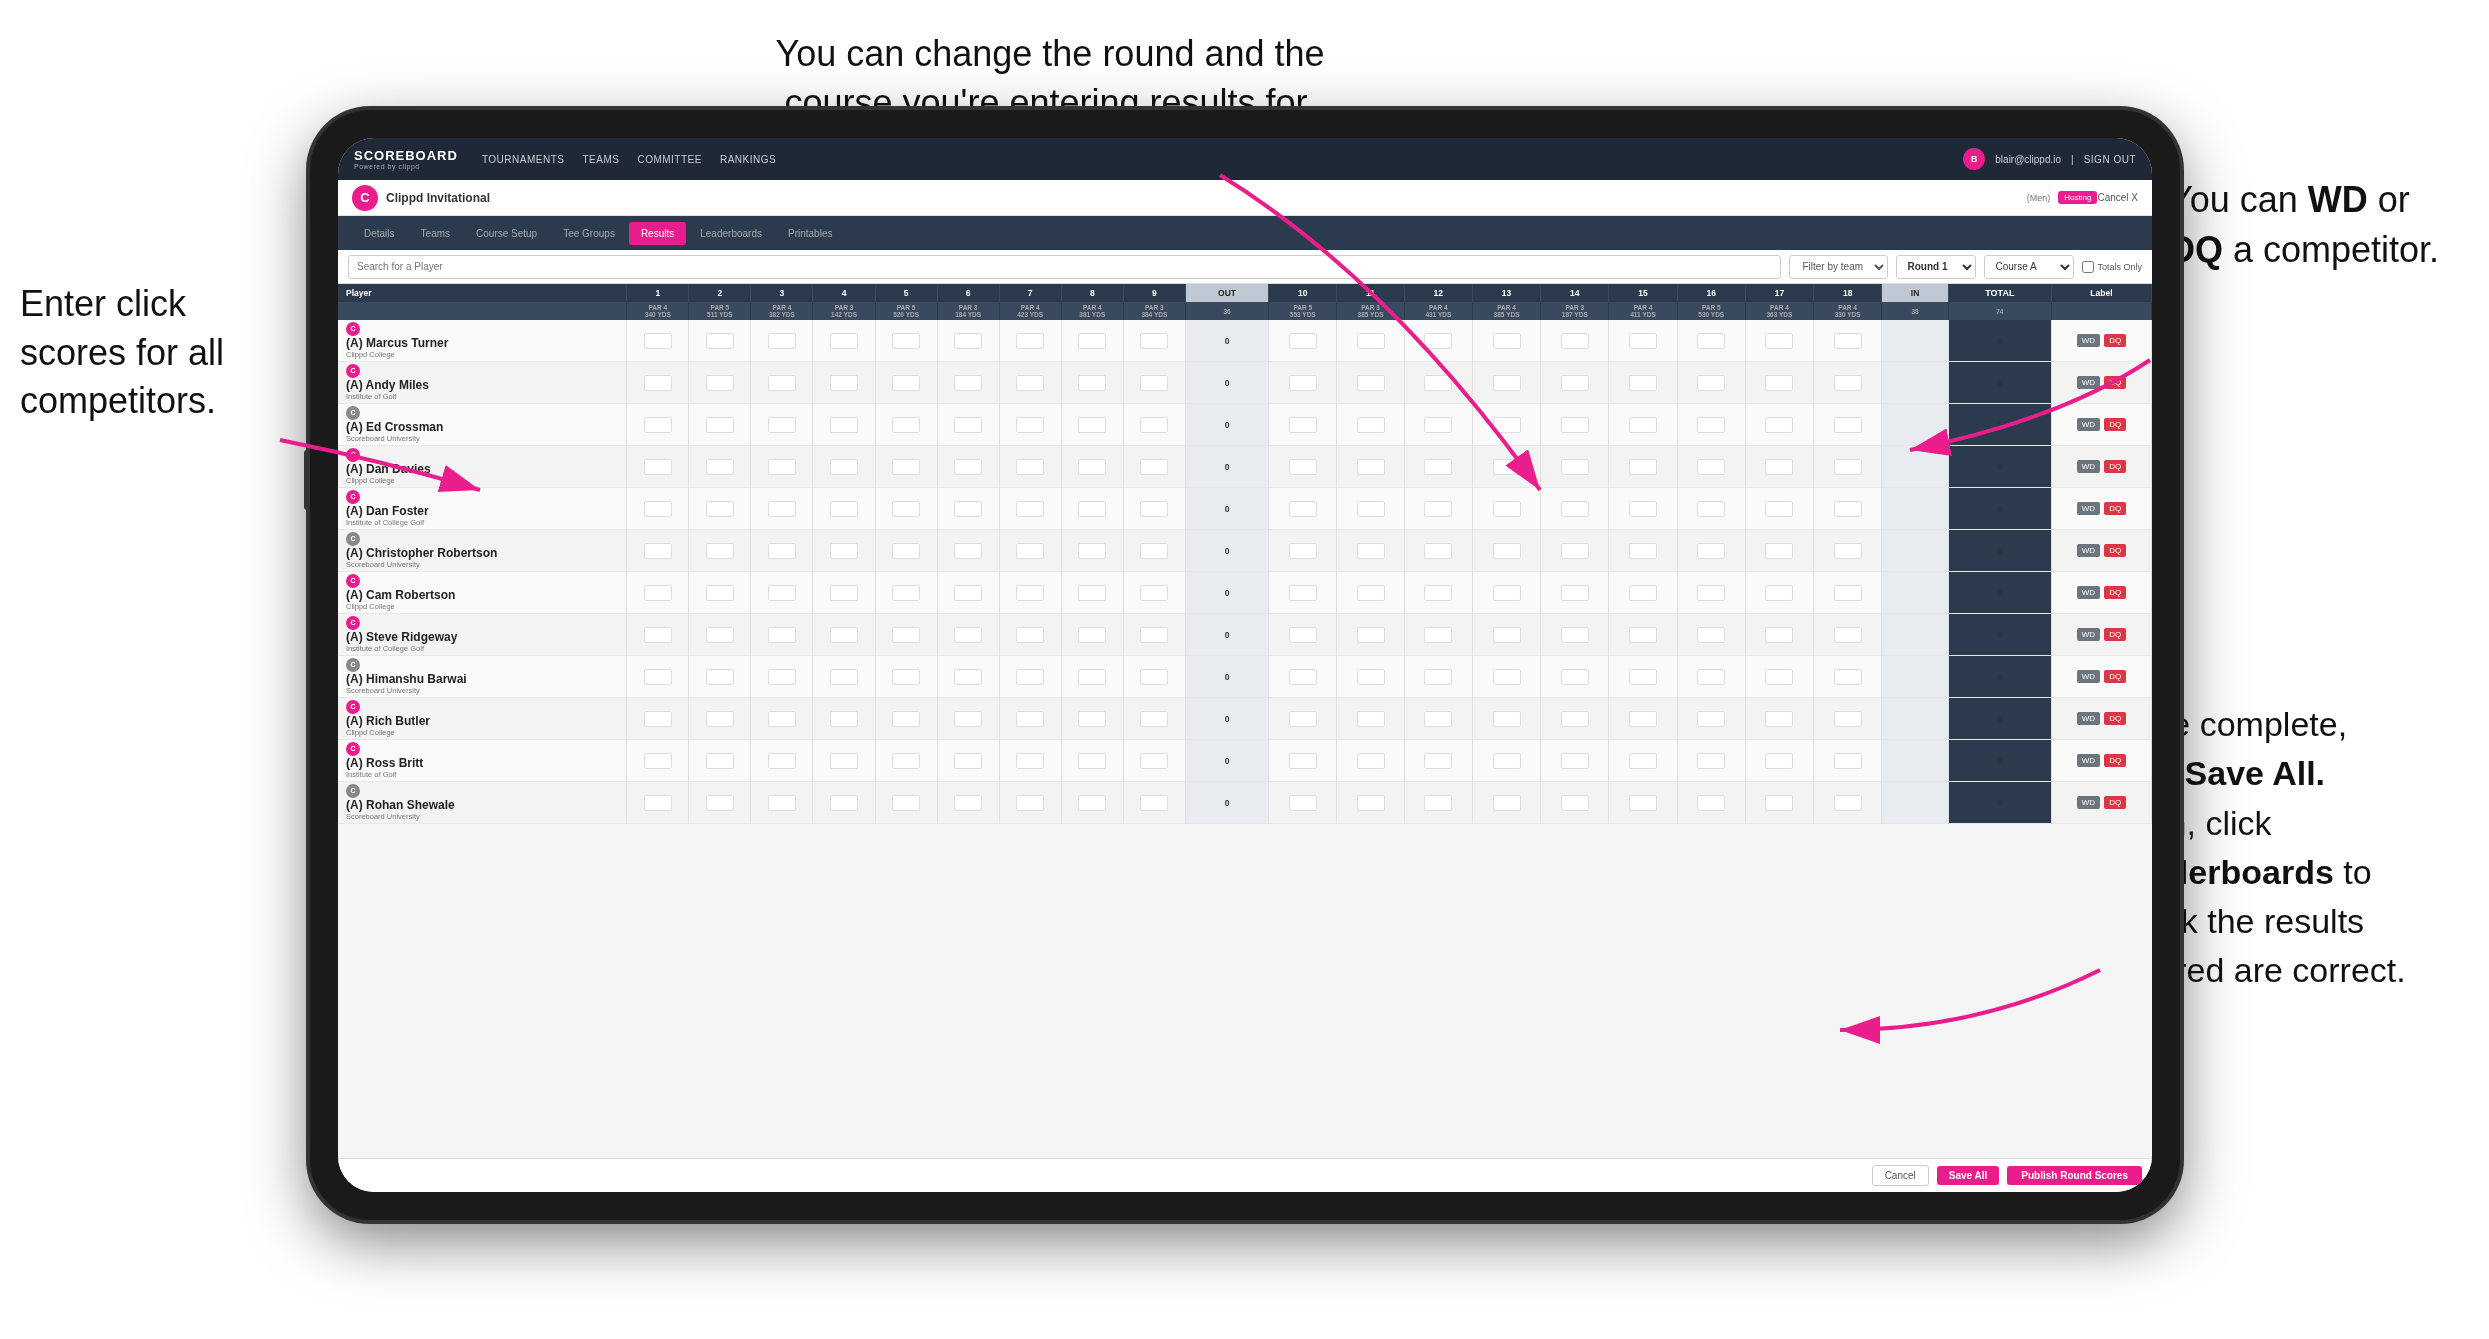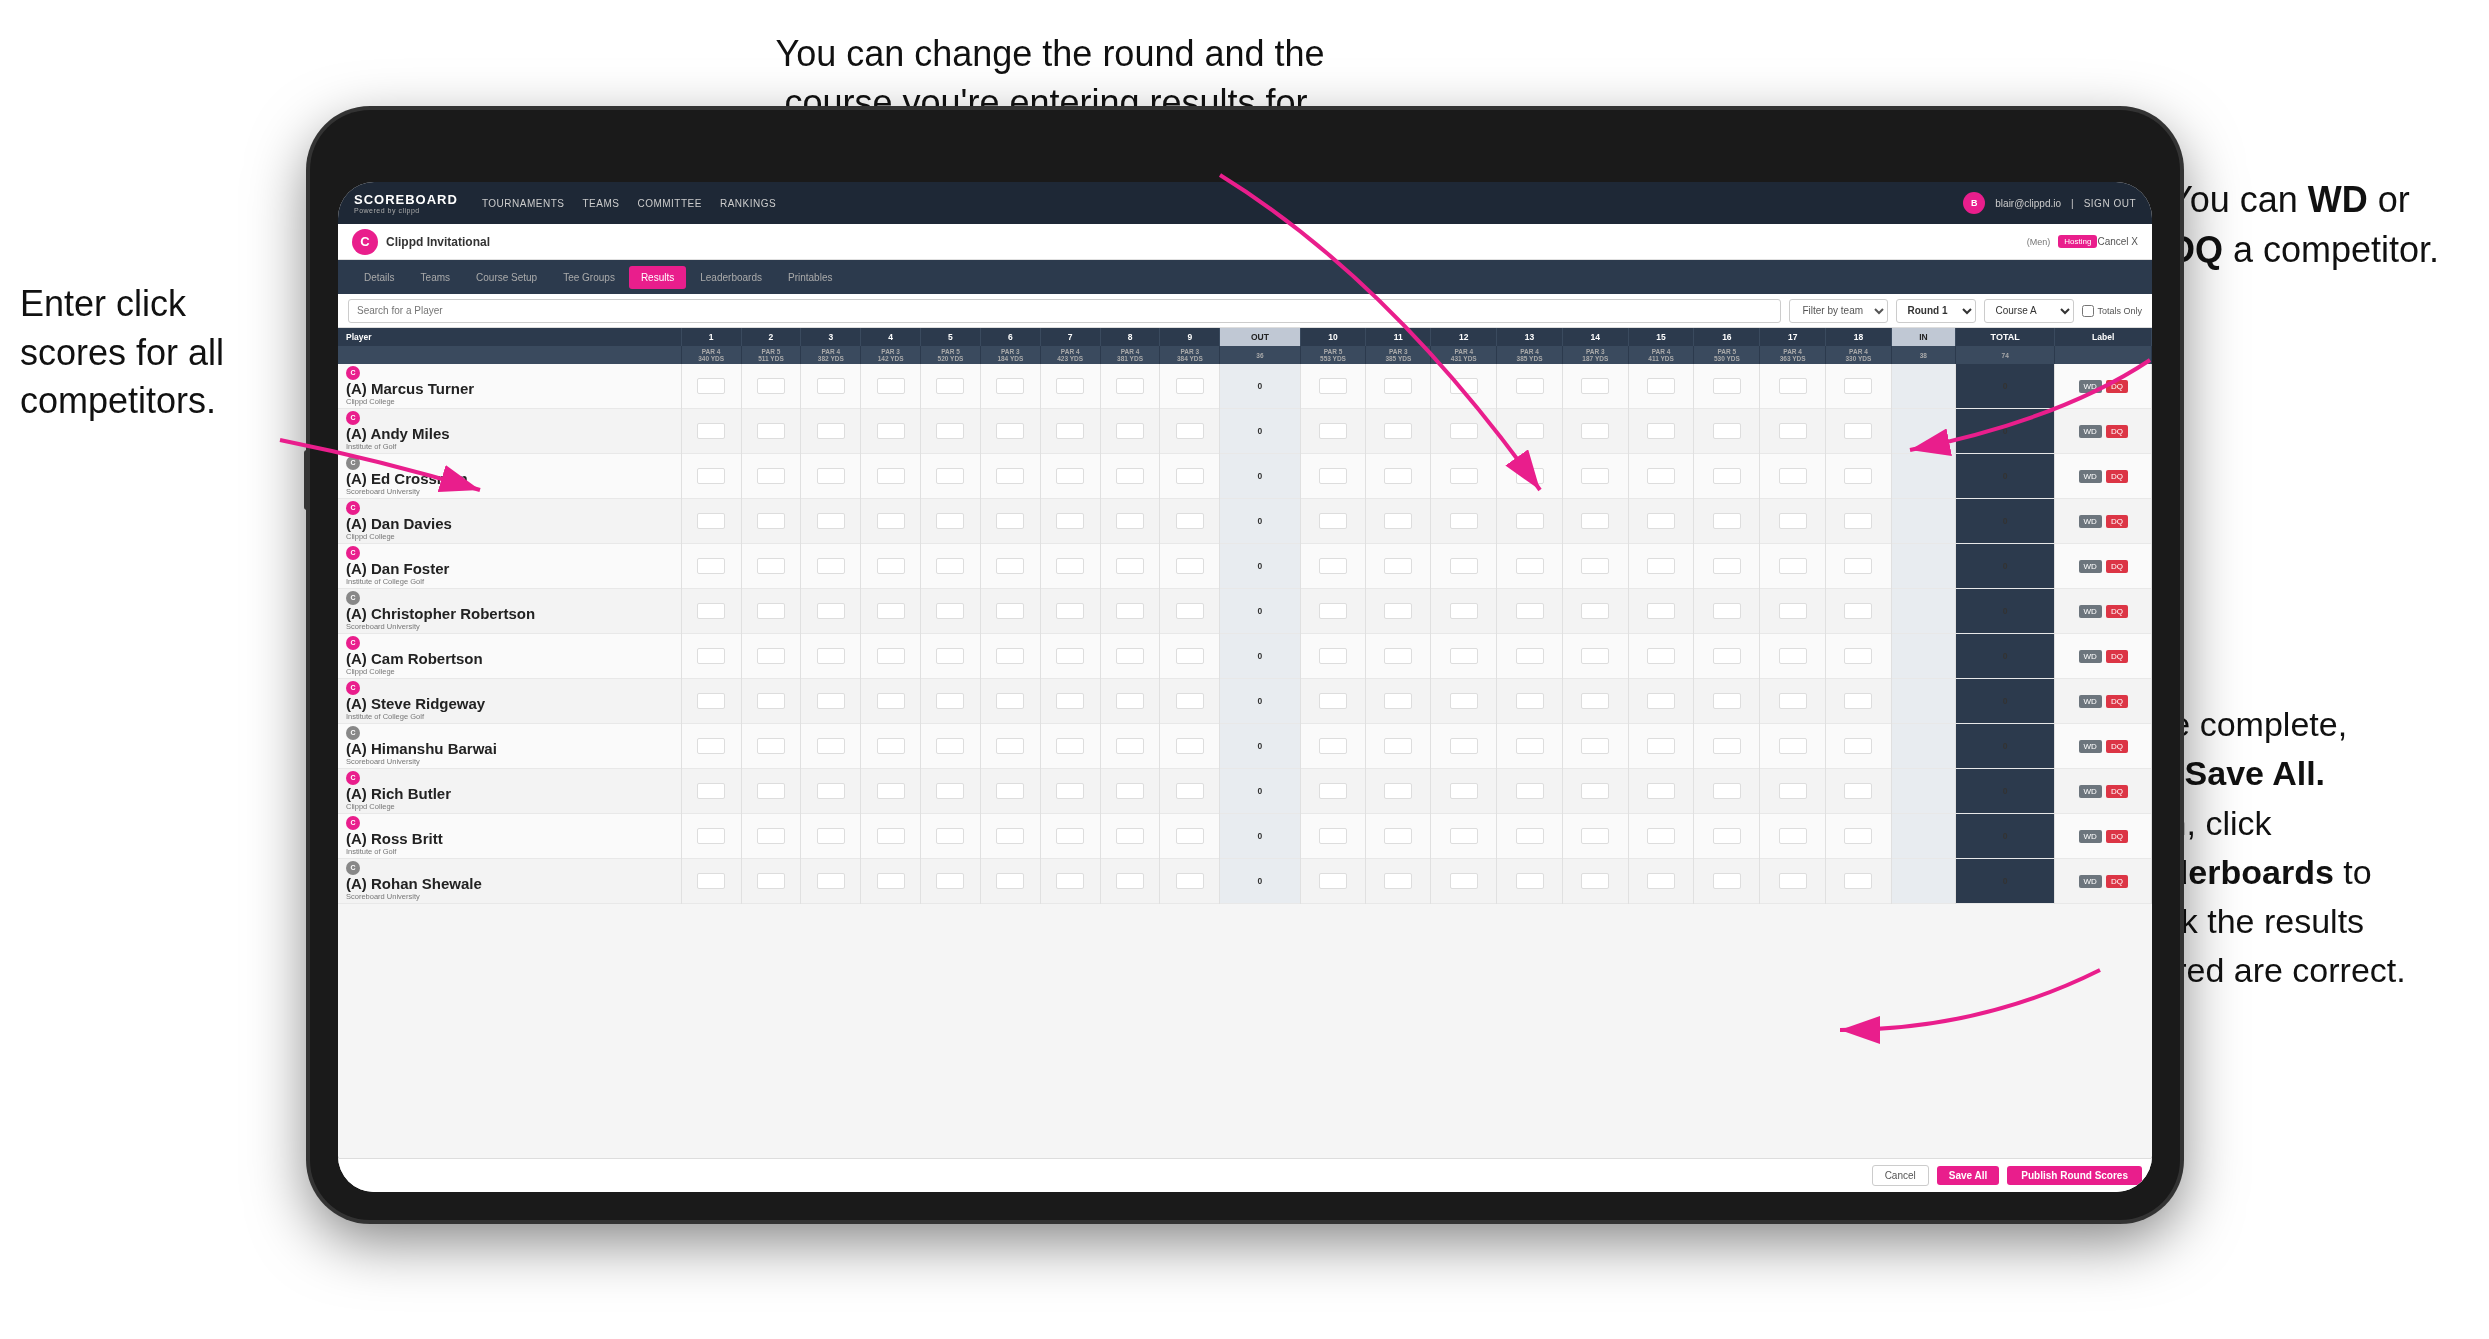--- a/index.html
+++ b/index.html
@@ -34,21 +34,20 @@
     }
     .tablet-screen {
       position: absolute;
       top: 28px;
       left: 28px;
       right: 28px;
       bottom: 28px;
       background: #f0f0f0;
       border-radius: 36px;
       overflow: hidden;
-      margin-top: 44px;
     }
     .tablet-button-left {
       position: absolute;
       left: -6px;
       top: 340px;
       width: 6px;
       height: 60px;
       background: #333;
       border-radius: 3px 0 0 3px;
     }
@@ -310,21 +309,21 @@
       border-right: 1px solid #e0e0e0;
       font-size: 8.5px;
       color: #333;
     }
     .score-table tbody td.player-cell {
       text-align: left;
       padding-left: 8px;
       min-width: 160px;
     }
     .player-name {
-      font-size: 15px;
+      font-size: 12px;
       font-weight: 600;
       color: #222;
       display: block;
     }
     .player-team {
       font-size: 7.5px;
       color: #777;
       display: block;
     }
     .player-icon {

